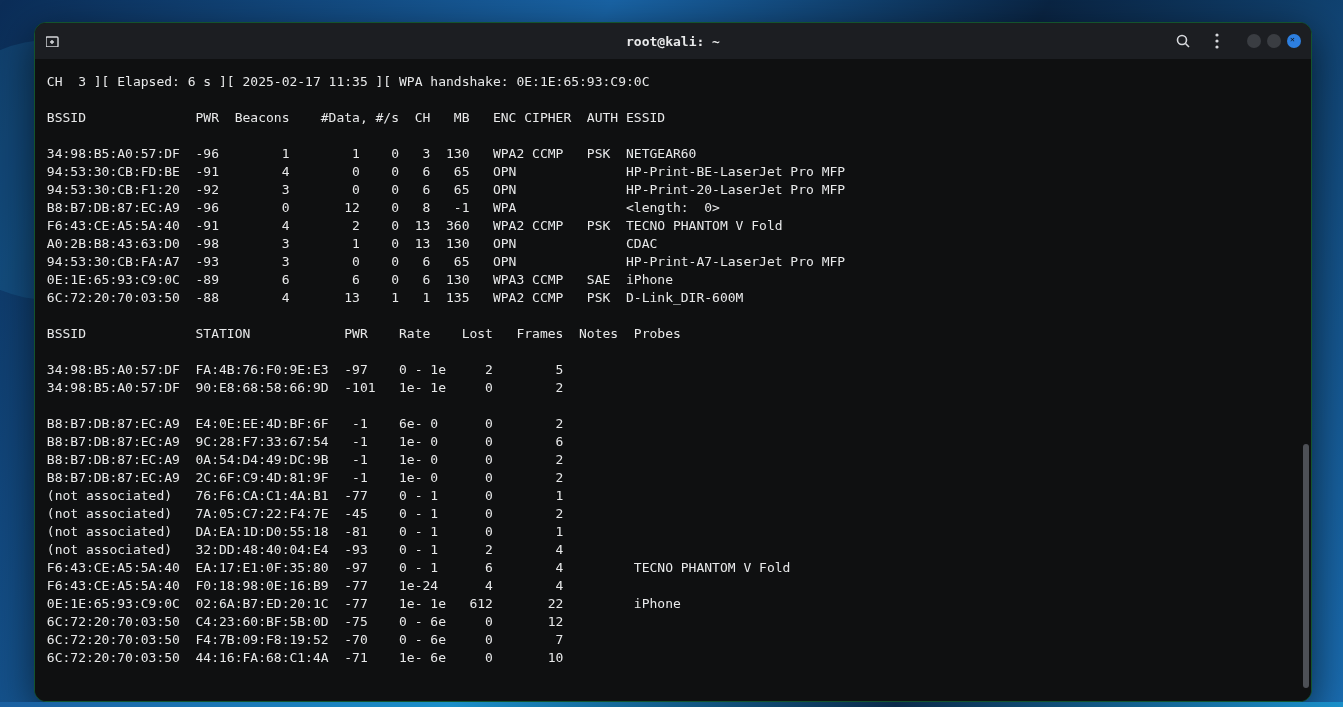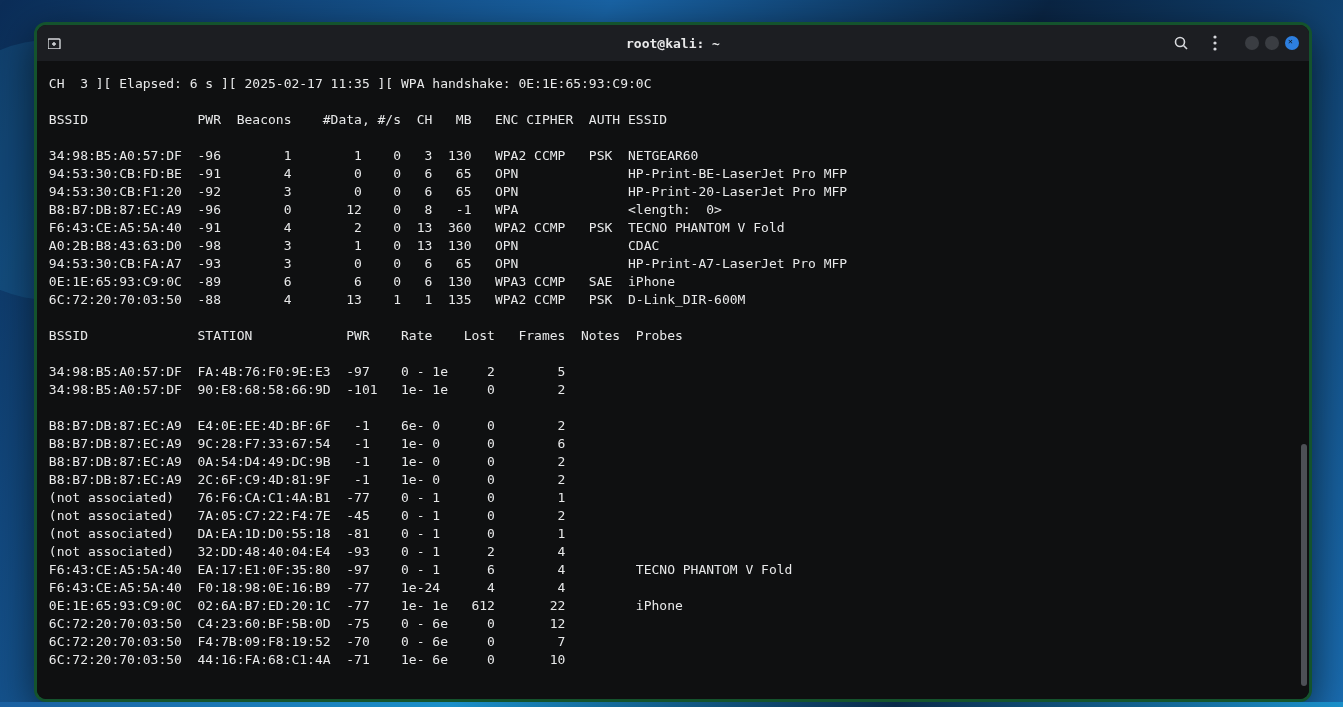--- a/index.html
+++ b/index.html
@@ -21,21 +21,21 @@
     left: 34px;
     top: 22px;
     width: 1278px;
     height: 680px;
     background: #0f1011;
     border-radius: 12px;
     box-shadow: 0 12px 40px rgba(0,0,0,0.6);
     display: flex;
     flex-direction: column;
     overflow: hidden;
-    border: 3px solid #14532d;
+    border: 1px solid #14532d;
   }
   .titlebar {
     height: 36px;
     background: #1c1e22;
     display: flex;
     align-items: center;
     padding: 0 10px;
     position: relative;
     flex-shrink: 0;
   }

